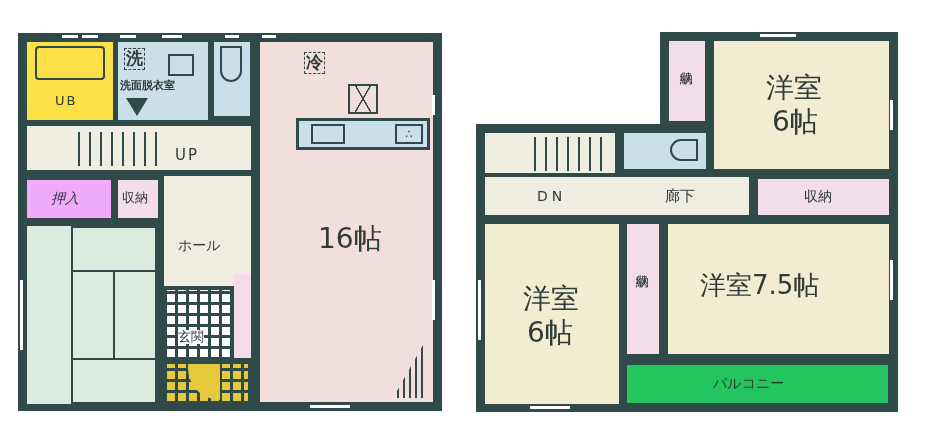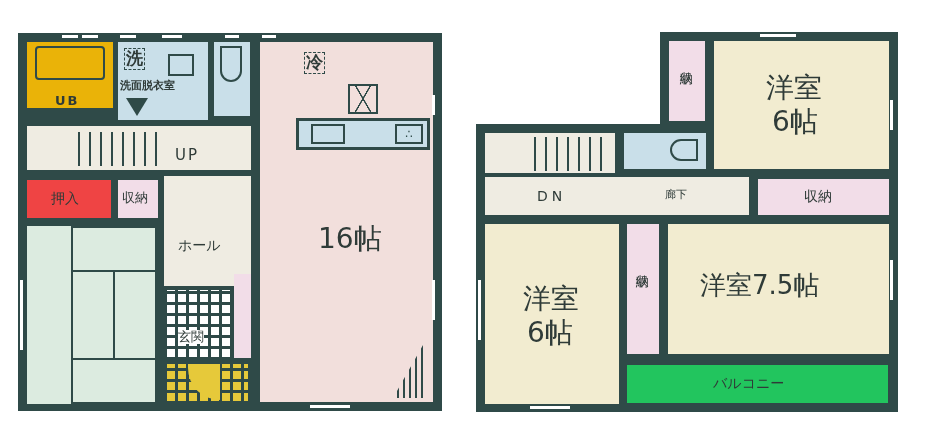--- a/index.html
+++ b/index.html
@@ -17,21 +17,21 @@
 </style>
 </head>
 <body>
 
 <div class="plan">
 
   <div>
 
     <div class="wall" style="left:18px;top:33px;width:424px;height:378px;"></div>
 
-    <div class="room" style="left:27px;top:42px;width:86px;height:66px;background:#eab308;font-weight:bold;">
+    <div class="room" style="left:27px;top:42px;width:86px;height:78px;background:#fde047;">
       <div style="position:absolute;left:8px;top:4px;width:70px;height:34px;border:2px solid #2f4a48;border-radius:4px;box-sizing:border-box;"></div>
       <div class="lbl small" style="left:28px;top:52px;">UB</div>
     </div>
 
     <div class="room" style="left:118px;top:42px;width:90px;height:78px;background:#c9dfe9;">
       <div class="lbl" style="left:6px;top:6px;font-size:17px;font-weight:bold;border:1px dashed #2f4a48;padding:1px;">洗</div>
       <div style="position:absolute;left:50px;top:12px;width:26px;height:22px;border:2px solid #2f4a48;box-sizing:border-box;"></div>
       <div class="lbl" style="left:2px;top:38px;font-size:11px;font-weight:bold;">洗面脱衣室</div>
       <div style="position:absolute;left:8px;top:56px;width:0;height:0;border-left:11px solid transparent;border-right:11px solid transparent;border-top:18px solid #2f4a48;"></div>
     </div>
@@ -51,21 +51,21 @@
       <div style="position:absolute;right:6px;bottom:4px;width:34px;height:60px;background:repeating-linear-gradient(90deg,transparent 0 4px,#2f4a48 4px 6px);clip-path:polygon(100% 0,100% 100%,0 100%);"></div>
     </div>
 
     <div class="room" style="left:27px;top:126px;width:138px;height:44px;background:#efece2;">
       <div class="stair" style="left:42px;top:6px;width:96px;height:34px;"></div>
     </div>
     <div class="room" style="left:165px;top:126px;width:86px;height:44px;background:#efece2;">
       <div class="lbl small" style="left:10px;top:22px;font-size:15px;">UP</div>
     </div>
 
-    <div class="room" style="left:27px;top:180px;width:84px;height:38px;background:#ef4444;">
+    <div class="room" style="left:27px;top:180px;width:84px;height:38px;background:#f0abfc;font-style:italic;">
       <div class="lbl" style="left:24px;top:11px;font-size:14px;">押入</div>
     </div>
     <div class="room" style="left:118px;top:180px;width:40px;height:38px;background:#f2dde8;">
       <div class="lbl" style="left:4px;top:11px;font-size:13px;">収納</div>
     </div>
 
     <div class="room" style="left:164px;top:176px;width:87px;height:110px;background:#efece2;">
       <div class="lbl" style="left:14px;top:62px;font-size:14px;">ホール</div>
     </div>
 
@@ -112,21 +112,21 @@
     <div class="room" style="left:485px;top:133px;width:130px;height:40px;background:#efece2;">
       <div class="stair" style="left:40px;top:4px;width:86px;height:34px;"></div>
     </div>
 
     <div class="room" style="left:624px;top:133px;width:82px;height:36px;background:#c9dfe9;">
       <div style="position:absolute;right:8px;top:6px;width:28px;height:22px;border:2px solid #2f4a48;border-radius:12px 0 0 12px;box-sizing:border-box;"></div>
     </div>
 
     <div class="room" style="left:485px;top:177px;width:264px;height:38px;background:#efece2;">
       <div class="lbl small" style="left:52px;top:12px;font-size:14px;letter-spacing:4px;">DN</div>
-      <div class="lbl" style="left:180px;top:12px;font-size:11px;">廊下</div>
+      <div class="lbl" style="left:180px;top:12px;font-size:15px;">廊下</div>
     </div>
 
     <div class="room" style="left:758px;top:179px;width:131px;height:36px;background:#f2dde8;">
       <div class="lbl" style="left:46px;top:10px;font-size:14px;">収納</div>
     </div>
 
     <div class="room" style="left:485px;top:224px;width:134px;height:180px;background:#f2ecd0;">
       <div class="lbl big" style="left:38px;top:60px;">洋室</div>
       <div class="lbl big" style="left:42px;top:94px;">6帖</div>
     </div>

